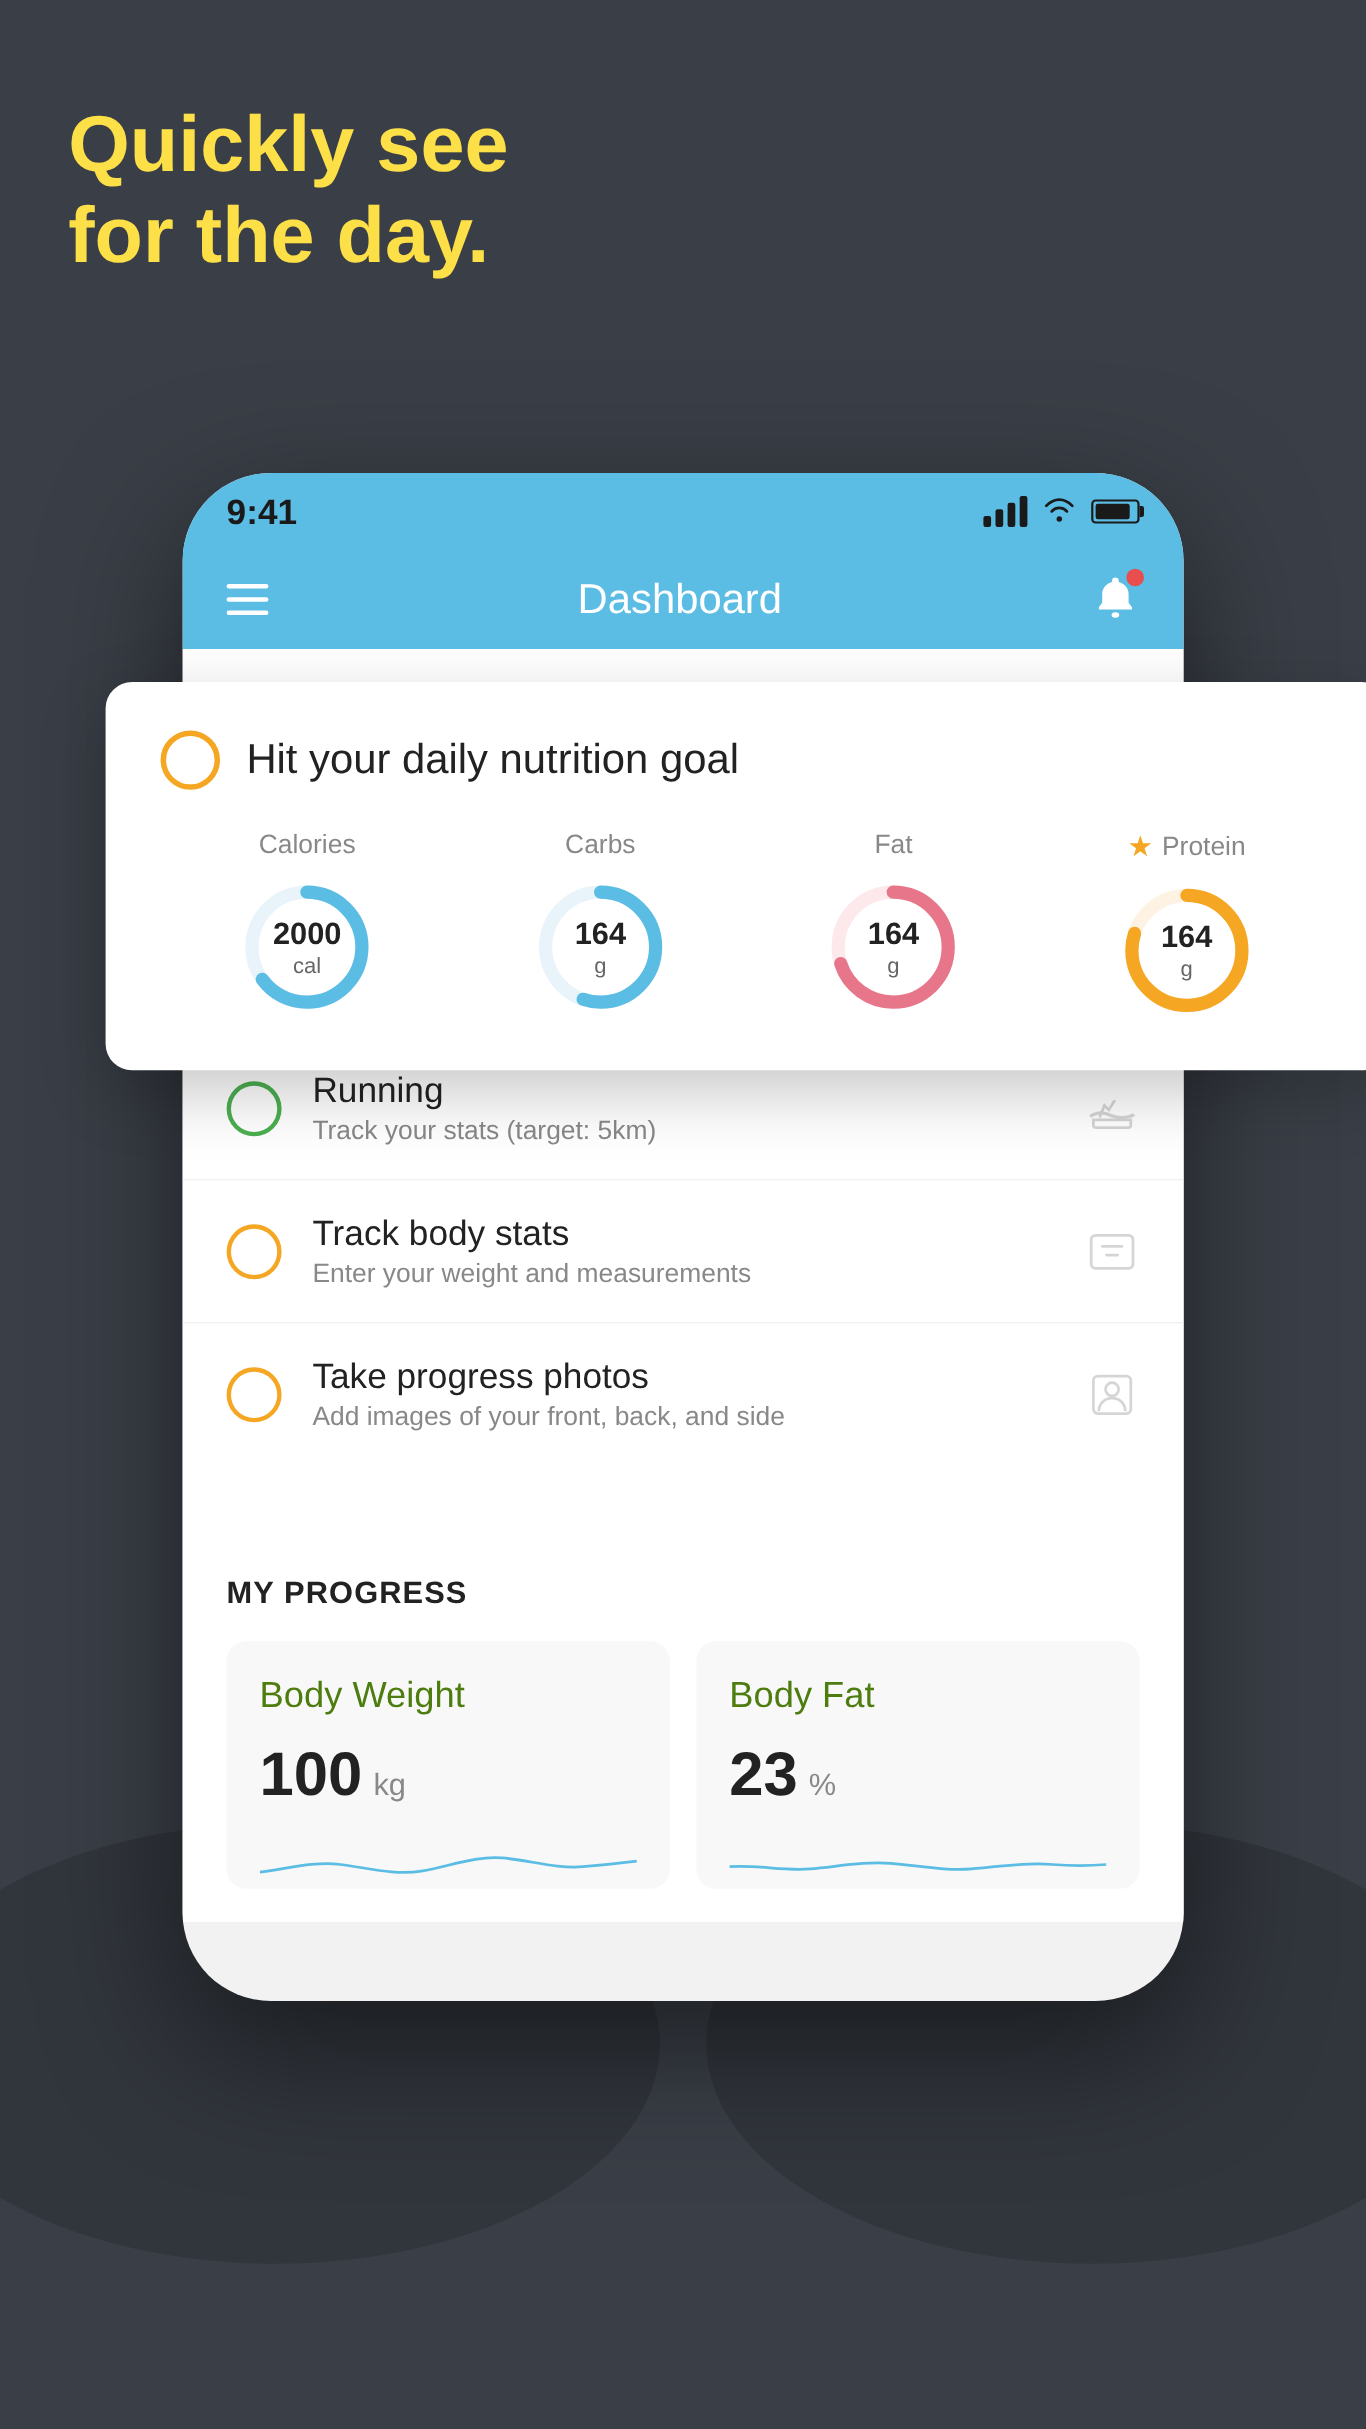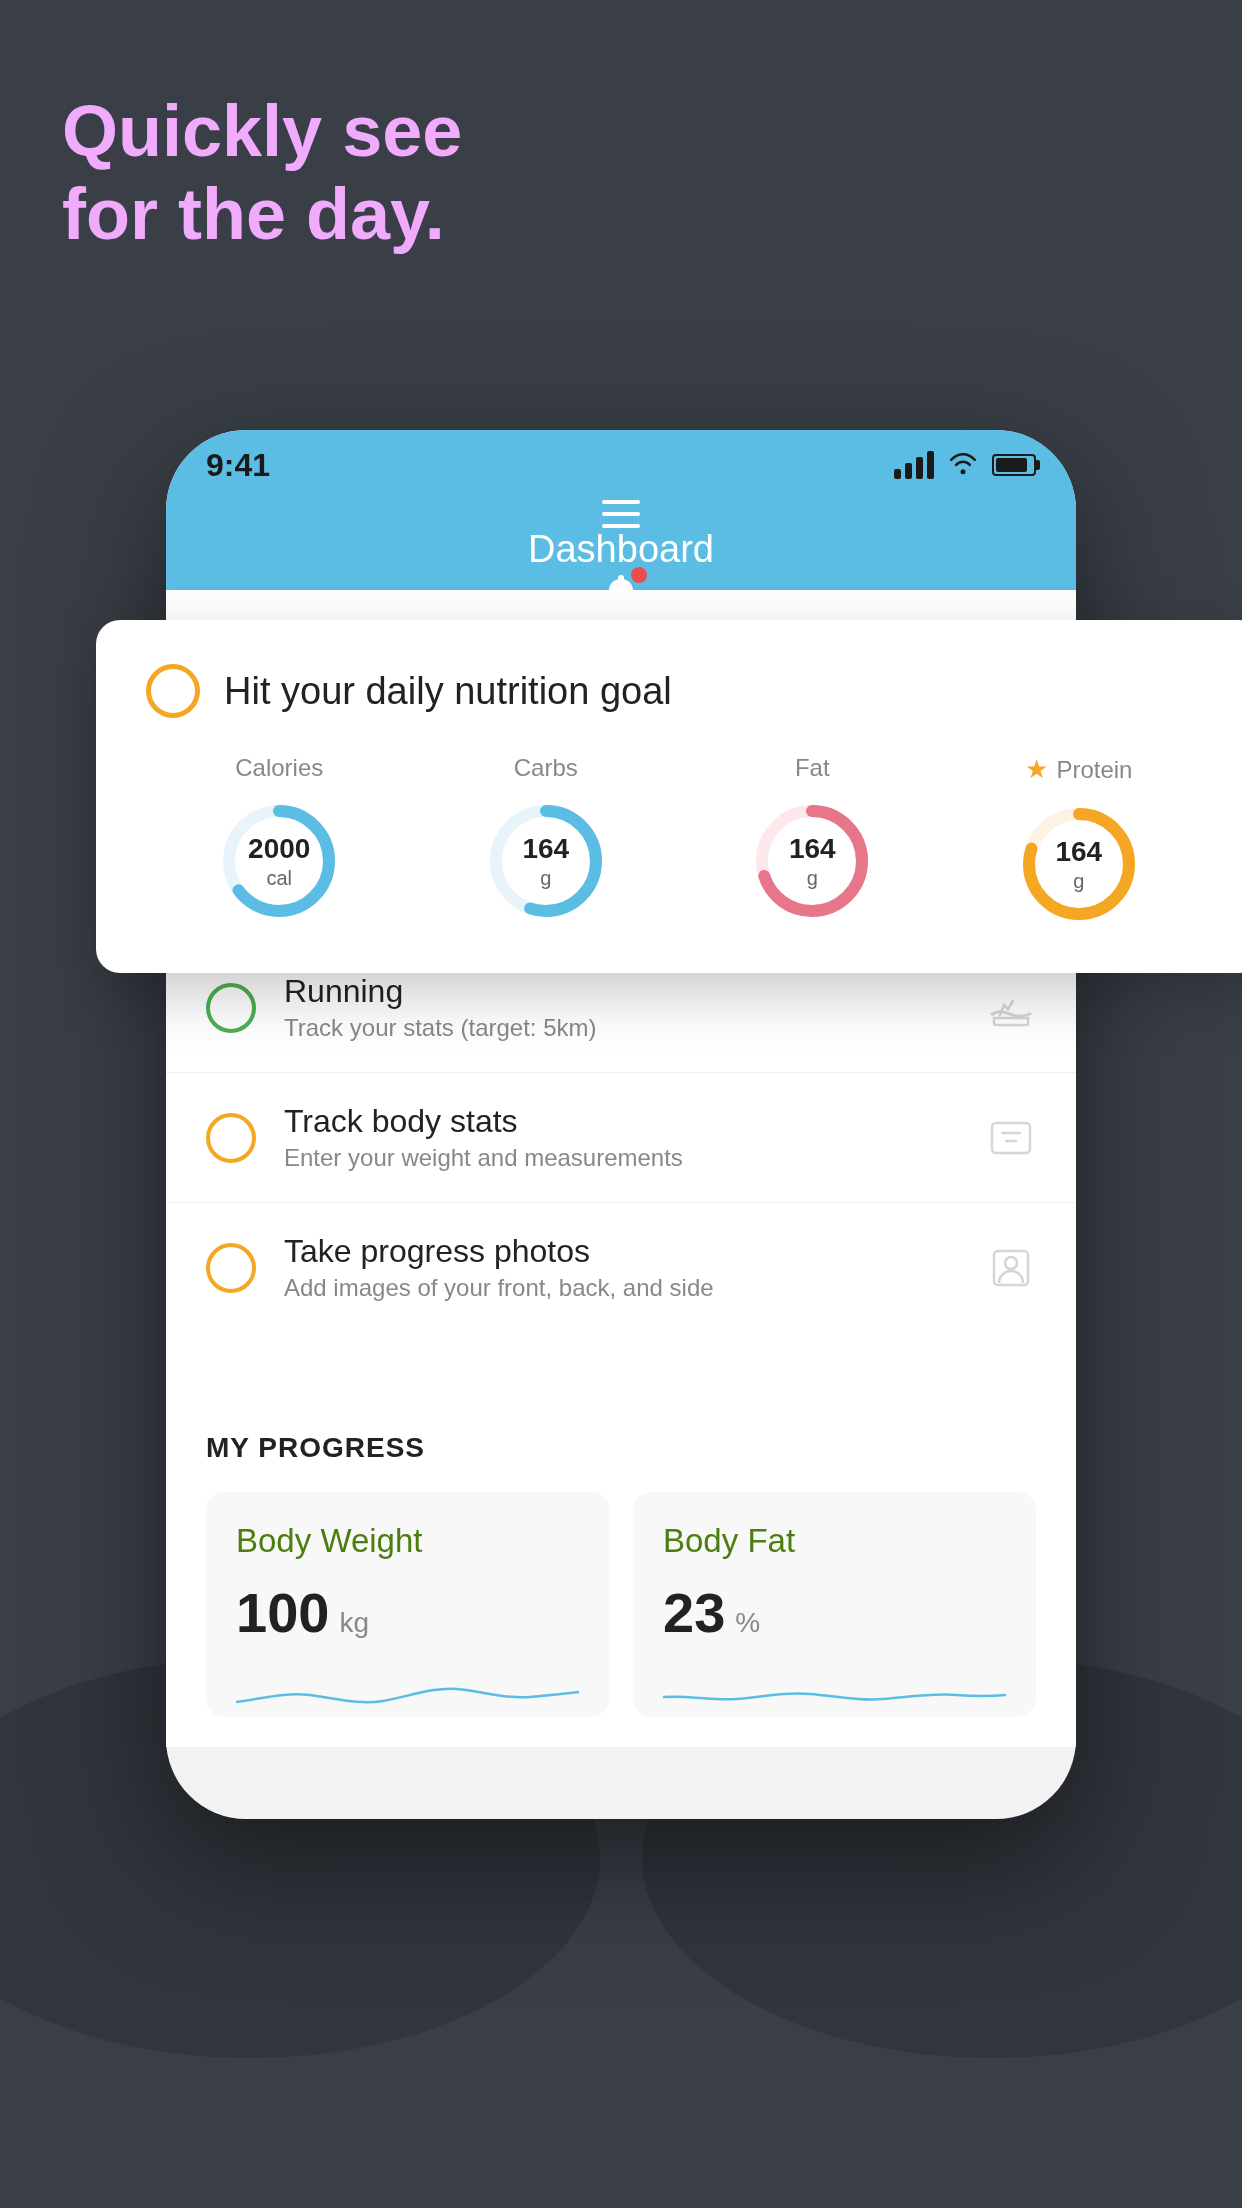--- a/index.html
+++ b/index.html
@@ -11,21 +11,21 @@
       background: #3a3f47;
       font-family: -apple-system, BlinkMacSystemFont, 'Helvetica Neue', Arial, sans-serif;
       overflow: hidden;
       position: relative;
     }
 
     .headline {
       position: absolute;
       top: 90px;
       left: 62px;
-      color: #f0abfc;
+      color: #fde047;
       font-size: 72px;
       font-weight: 800;
       line-height: 1.15;
     }
 
     
     .phone-frame {
       position: absolute;
       top: 430px;
       left: 166px;
@@ -105,21 +105,20 @@
     }
 
     
     .app-header {
       background: #5bbde4;
       height: 90px;
       display: flex;
       align-items: center;
       justify-content: space-between;
       padding: 0 40px;
-      flex-direction: column;
     }
 
     .hamburger {
       display: flex;
       flex-direction: column;
       gap: 8px;
       cursor: pointer;
     }
     .hamburger span {
       display: block;

